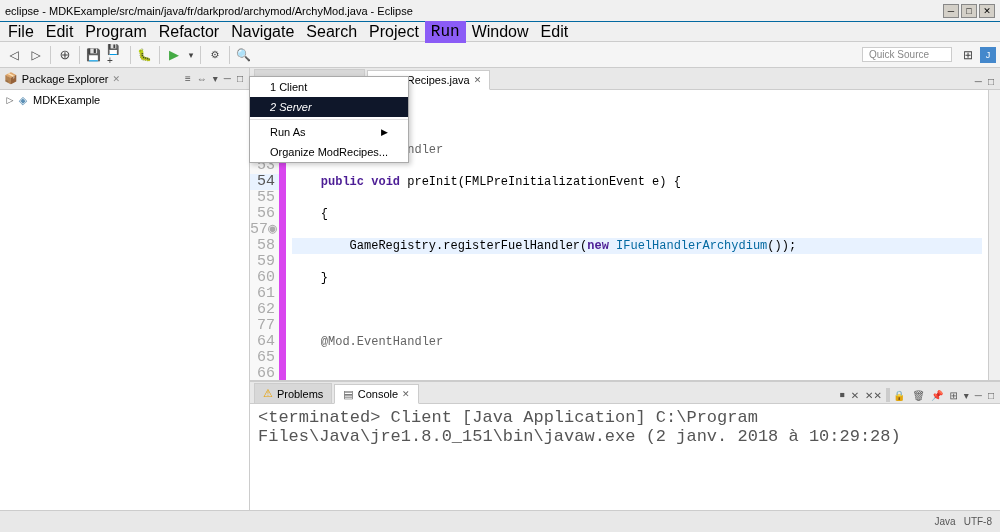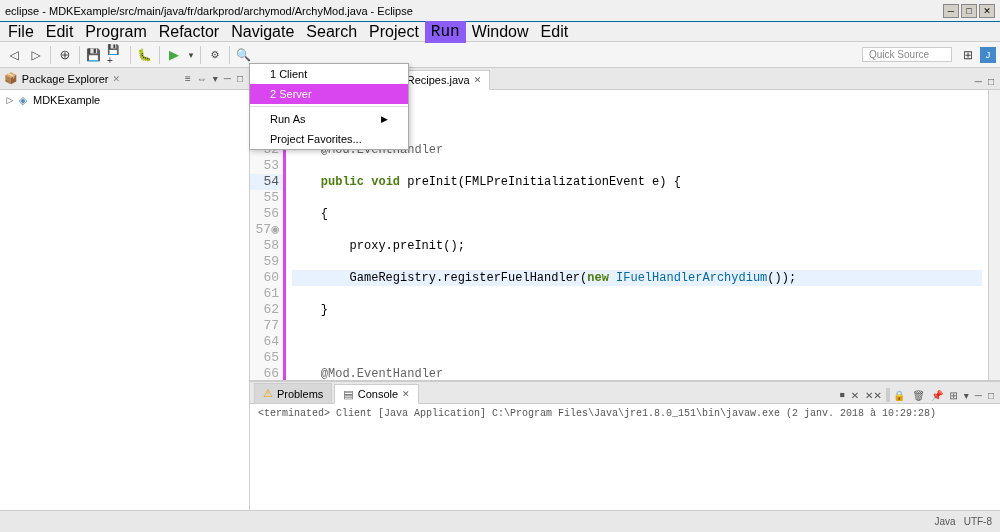--- a/index.html
+++ b/index.html
@@ -210,25 +210,25 @@
     #editor-content {
       flex: 1;
       overflow: auto;
       font-family: 'Consolas', 'Courier New', monospace;
       font-size: 12px;
       display: flex;
     }
     #line-numbers {
       width: 36px;
       background: #f8f8f8;
-      border-right: 3px solid #d946ef;
+      border-right: 7px solid #d946ef;
       padding: 4px 0;
       text-align: right;
       color: #aaa;
-      font-size: 13px;
+      font-size: 15px;
       line-height: 16px;
       flex-shrink: 0;
       user-select: none;
     }
     .line-num {
       padding-right: 4px;
       font-family: 'Consolas', 'Courier New', monospace;
     }
     .line-num.active-line {
       background: #e8f2ff;
@@ -243,21 +243,21 @@
       overflow: visible;
     }
     .code-line {
       min-height: 16px;
       font-family: 'Consolas', 'Courier New', monospace;
       font-size: 12px;
     }
     .code-line.highlight-line {
       background: #e8f2ff;
     }
-    .kw { color: #4d7c0f; font-weight: bold; text-align: right; }
+    .kw { color: #4c1d95; font-weight: bold; text-align: right; }
     .annotation { color: #646464; }
     .class-ref { color: #0369a1; }
 
     
     #editor-right {
       width: 12px;
       background: #f0f0f0;
       border-left: 1px solid #ccc;
       display: flex;
       flex-direction: column;
@@ -311,21 +311,21 @@
     .bpc-btn {
       font-size: 10px;
       color: #555;
       cursor: pointer;
       padding: 0 2px;
     }
     #bottom-content {
       flex: 1;
       overflow: auto;
       font-family: 'Consolas', 'Courier New', monospace;
-      font-size: 10px;
+      font-size: 17px;
       padding: 4px 8px;
       color: #444;
     }
     #bottom-content .terminated {
       color: #555;
     }
 
     
     #status-bar {
       height: 22px;
@@ -346,39 +346,40 @@
 
     
     ::-webkit-scrollbar { width: 10px; height: 10px; }
     ::-webkit-scrollbar-track { background: #f0f0f0; }
     ::-webkit-scrollbar-thumb { background: #b0b0b0; }
 
     
     #run-dropdown {
       position: absolute;
       left: 249px;
-      top: 63px;
+      top: 76px;
       width: 160px;
       background: white;
       border: 1px solid #aaa;
       box-shadow: 2px 2px 5px rgba(0,0,0,0.2);
       z-index: 1000;
     }
     .run-menu-item {
       padding: 4px 20px;
       font-size: 11px;
       cursor: pointer;
       display: flex;
       align-items: center;
       justify-content: space-between;
       color: #000;
     }
     .run-menu-item.selected {
-      background: #d946ef;
+      background: #0f172a;
       color: white;
+      font-style: italic;
     }
     .run-menu-separator {
       height: 1px;
       background: #e0e0e0;
       margin: 2px 0;
     }
     .run-menu-arrow {
       font-size: 9px;
     }
   </style>
@@ -495,21 +496,20 @@
           <div class="line-num">77</div>
           <div class="line-num">64</div>
           <div class="line-num">65</div>
           <div class="line-num">66</div>
         </div>
         <div id="code-content">
 <div class="code-line"></div>
 <div class="code-line">    <span class="annotation">@Mod.EventHandler</span></div>
 <div class="code-line">    <span class="kw">public</span> <span class="kw">void</span> preInit(FMLPreInitializationEvent e) {</div>
 <div class="code-line">    {</div>
-<div class="code-line">        proxy.preInit();</div>
 <div class="code-line highlight-line">        GameRegistry.registerFuelHandler(<span class="kw">new</span> <span class="class-ref">IFuelHandlerArchydium</span>());</div>
 <div class="code-line">    }</div>
 <div class="code-line"></div>
 <div class="code-line">    <span class="annotation">@Mod.EventHandler</span></div>
 
 
 
 
 
 
@@ -571,15 +571,15 @@
   </div>
   <div class="run-menu-item selected">
     <span>2 Server</span>
   </div>
   <div class="run-menu-separator"></div>
   <div class="run-menu-item">
     <span>Run As</span>
     <span class="run-menu-arrow">▶</span>
   </div>
   <div class="run-menu-item">
-    <span>Project Favorites...</span>
+    <span>Organize ModRecipes...</span>
   </div>
 </div>
 
 </body></html>

